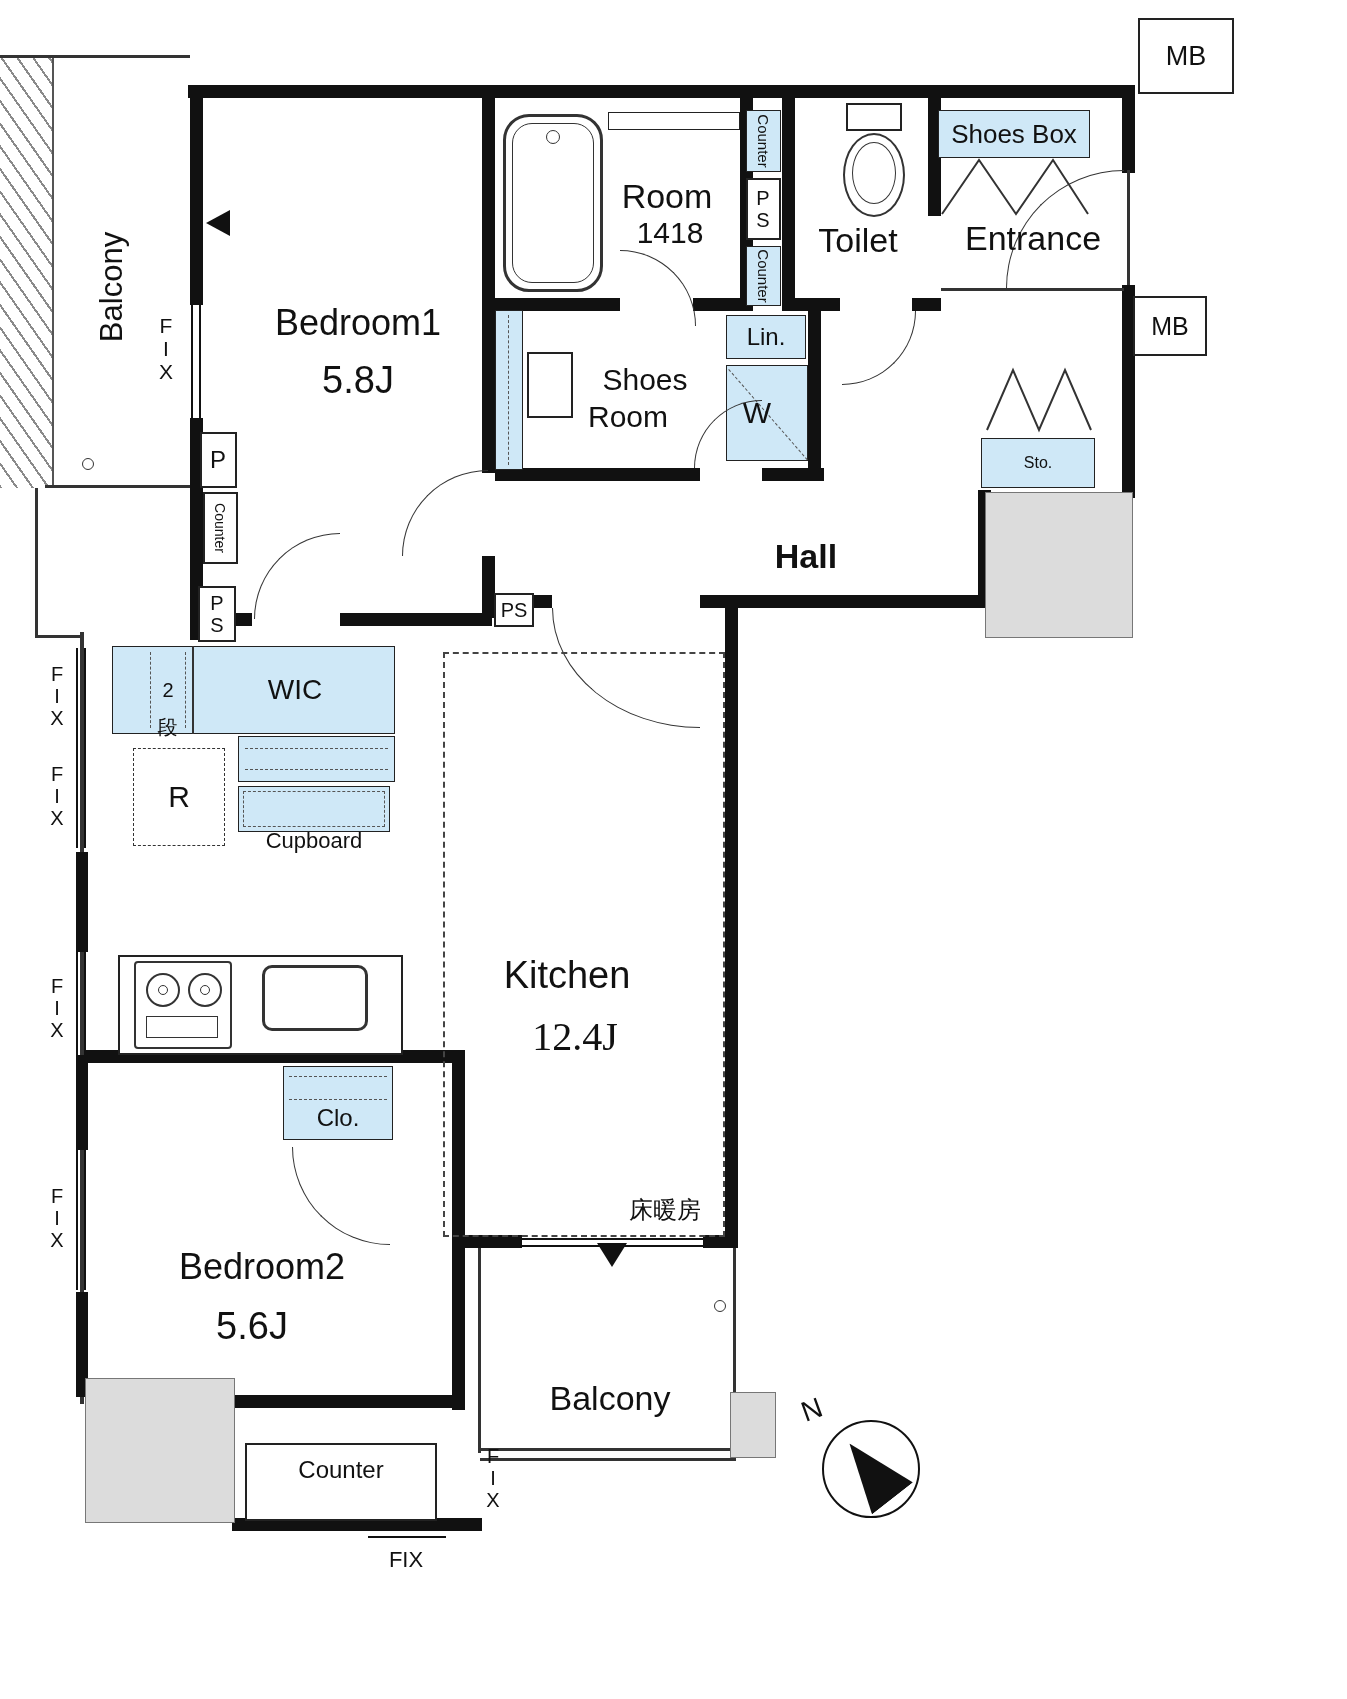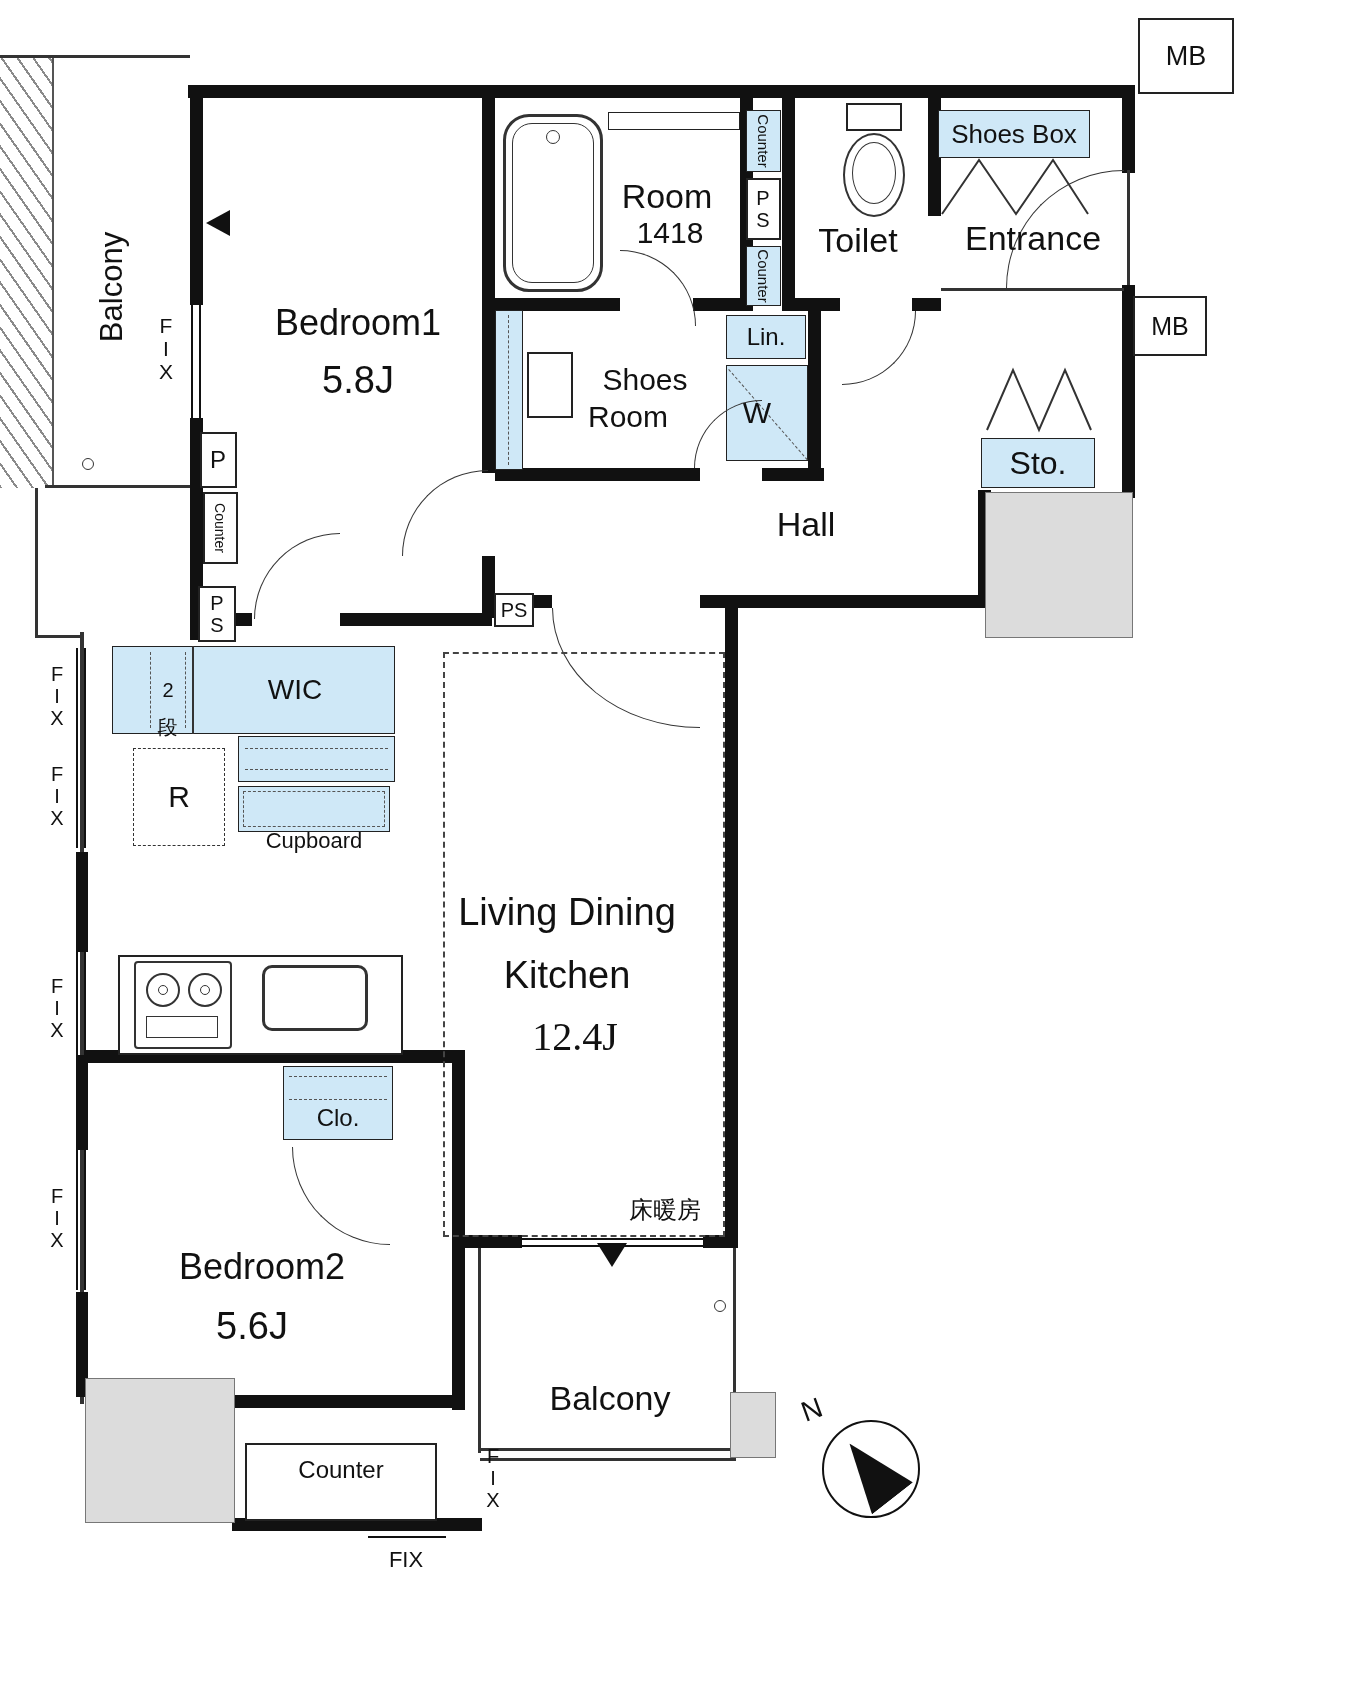--- a/index.html
+++ b/index.html
@@ -104,21 +104,21 @@
   <div class="lbl c vtext" style="left:763px;top:276px;font-size:15px;">Counter</div>
 
   <div class="blue" style="left:726px;top:315px;width:80px;height:44px;"></div>
   <div class="lbl c" style="left:766px;top:337px;font-size:24px;">Lin.</div>
 
   <div class="blue" style="left:726px;top:365px;width:82px;height:96px;"></div>
   <div style="position:absolute;left:729px;top:369px;width:120px;border-top:1.5px dashed #555;transform:rotate(49deg);transform-origin:left top;"></div>
   <div class="lbl c" style="left:757px;top:413px;font-size:30px;">W</div>
 
   <div class="blue" style="left:981px;top:438px;width:114px;height:50px;"></div>
-  <div class="lbl c" style="left:1038px;top:463px;font-size:32px;">Sto.</div>
+  <div class="lbl c" style="left:1038px;top:463px;font-size:16px;">Sto.</div>
 
   <div class="blue" style="left:112px;top:646px;width:283px;height:88px;"></div>
   <div class="thin" style="left:192px;top:646px;width:2px;height:88px;"></div>
   <div class="dash" style="left:150px;top:652px;width:36px;height:76px;border-top:0;border-bottom:0;"></div>
   <div class="lbl c uptext" style="left:168px;top:690px;font-size:20px;">2段</div>
   <div class="lbl c" style="left:295px;top:690px;font-size:28px;">WIC</div>
   <div class="blue" style="left:238px;top:736px;width:157px;height:46px;"></div>
   <div class="dash" style="left:245px;top:748px;width:143px;height:22px;border-left:0;border-right:0;"></div>
 
   <div class="blue" style="left:238px;top:786px;width:152px;height:46px;"></div>
@@ -190,22 +190,21 @@
   <div class="lbl c" style="left:1033px;top:238px;font-size:34px;">Entrance</div>
   <div class="lbl c" style="left:858px;top:240px;font-size:34px;">Toilet</div>
   <div class="lbl c" style="left:667px;top:196px;font-size:34px;">Room</div>
   <div class="lbl c" style="left:670px;top:233px;font-size:30px;">1418</div>
   <div class="lbl c" style="left:358px;top:323px;font-size:36px;">Bedroom1</div>
   <div class="lbl c" style="left:358px;top:380px;font-size:38px;">5.8J</div>
   <div class="lbl vrot" style="left:112px;top:287px;font-size:31px;">Balcony</div>
   <div class="lbl c uptext" style="left:166px;top:348px;font-size:21px;">FIX</div>
   <div class="lbl c" style="left:645px;top:380px;font-size:30px;">Shoes</div>
   <div class="lbl c" style="left:628px;top:417px;font-size:30px;">Room</div>
-  <div class="lbl c" style="left:806px;top:524px;font-size:34px;">Hall</div>
-  <div class="lbl c" style="left:567px;top:912px;font-size:38px;">Living Dining</div>
+  <div class="lbl c" style="left:806px;top:556px;font-size:34px;font-weight:bold;">Hall</div>
   <div class="lbl c" style="left:567px;top:975px;font-size:38px;">Kitchen</div>
   <div class="lbl c" style="left:575px;top:1036px;font-size:40px;font-family:Liberation Serif, serif;">12.4J</div>
   <div class="lbl c" style="left:665px;top:1210px;font-size:24px;">床暖房</div>
   <div class="lbl c" style="left:262px;top:1267px;font-size:36px;">Bedroom2</div>
   <div class="lbl c" style="left:252px;top:1326px;font-size:38px;">5.6J</div>
   <div class="lbl c" style="left:610px;top:1398px;font-size:34px;">Balcony</div>
 
   <div class="lbl c uptext" style="left:57px;top:696px;font-size:20px;">FIX</div>
   <div class="lbl c uptext" style="left:57px;top:796px;font-size:20px;">FIX</div>
   <div class="lbl c uptext" style="left:57px;top:1008px;font-size:20px;">FIX</div>

